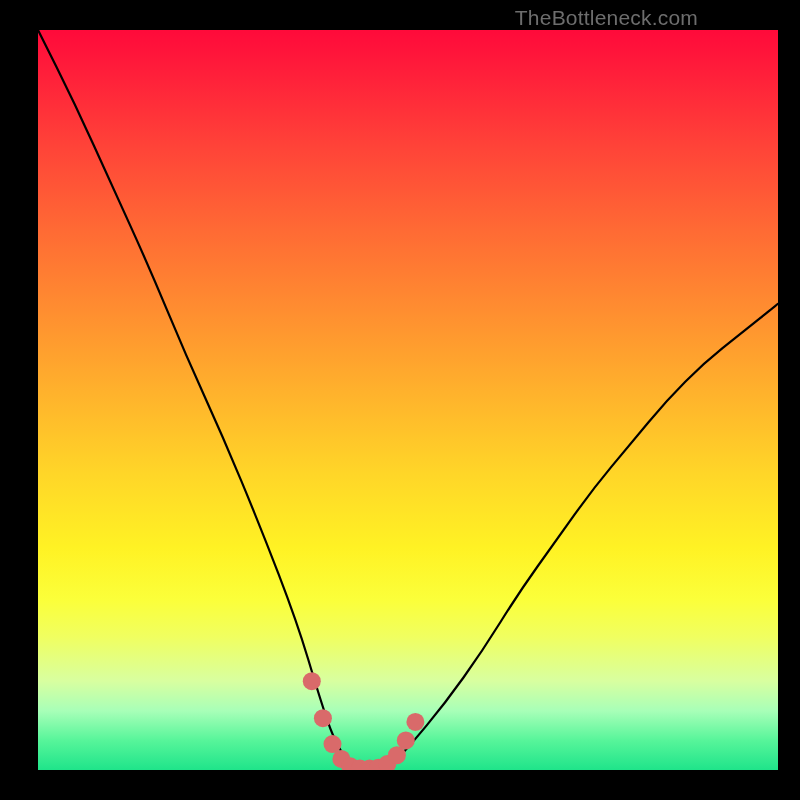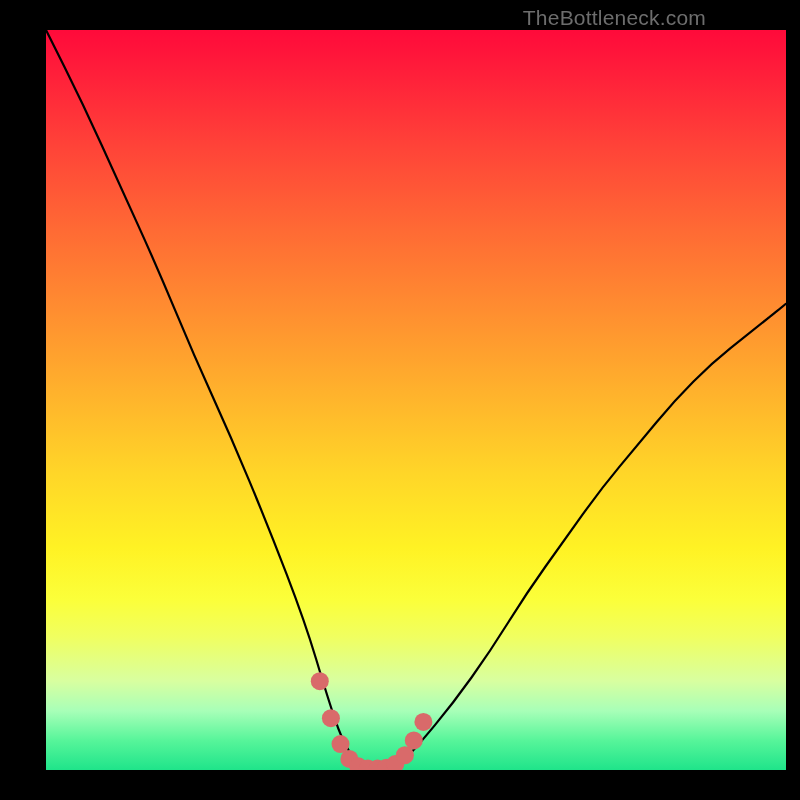--- a/index.html
+++ b/index.html
@@ -6,21 +6,21 @@
     margin: 0;
     padding: 0;
     width: 800px;
     height: 800px;
     background: #000;
     overflow: hidden;
     font-family: Arial, Helvetica, sans-serif;
   }
   .frame {
     position: absolute;
-    left: 16px;
+    left: 8px;
     top: 0;
     width: 704px;
     height: 800px;
     background: #000;
   }
   .plot {
     position: absolute;
     left: 30px;
     top: 30px;
     width: 740px;

